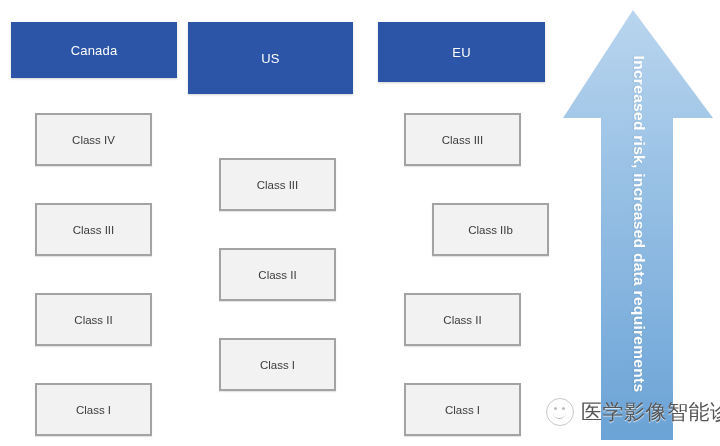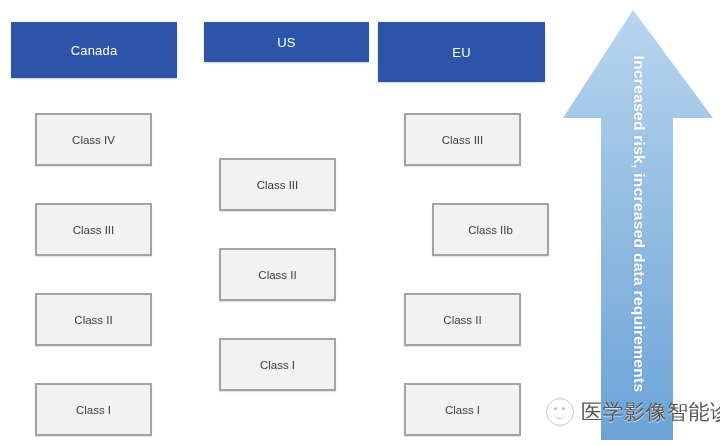--- a/index.html
+++ b/index.html
@@ -22,21 +22,21 @@
     display: flex;
     align-items: center;
     justify-content: center;
     background: #2c55a8;
     color: #ffffff;
     font-size: 13px;
     letter-spacing: 0.2px;
     box-shadow: 0 1px 2px rgba(0,0,0,0.18);
   }
   .col-header.canada { left: 11px;  top: 22px; width: 166px; height: 56px; }
-  .col-header.us     { left: 204px; top: 22px; width: 165px; height: 40px; }
+  .col-header.us     { left: 188px; top: 22px; width: 165px; height: 72px; }
   .col-header.eu     { left: 378px; top: 22px; width: 167px; height: 60px; }
 
   
   .class-box {
     position: absolute;
     display: flex;
     align-items: center;
     justify-content: center;
     width: 117px;
     height: 53px;

